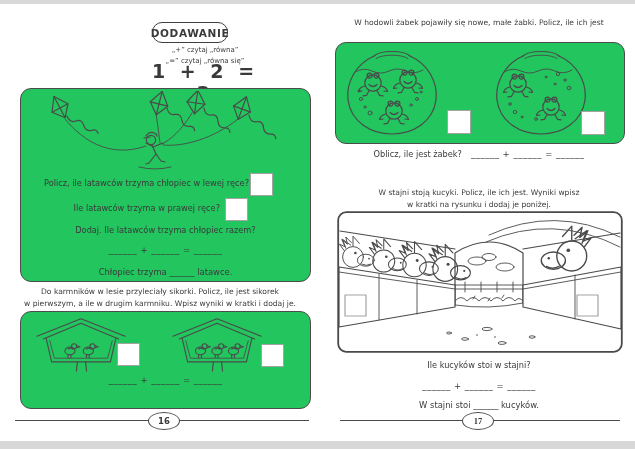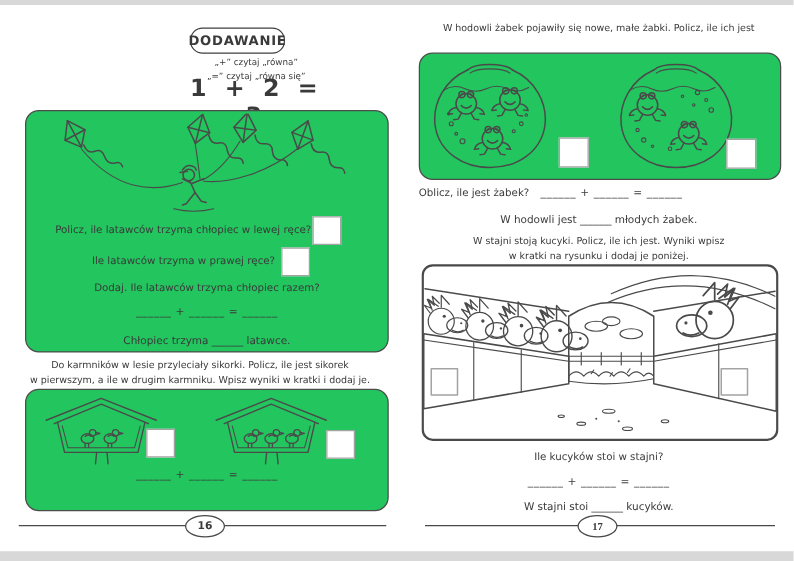--- a/index.html
+++ b/index.html
@@ -28,21 +28,21 @@
   .q{font-size:8.2px;}
   .instr{font-size:7.6px;line-height:1.55;}
   .eqline{font-size:8.5px;letter-spacing:.5px;}
   .ansline{font-size:8.4px;}
   .footer-line{height:1.4px;background:#4a4a4a;}
   .page-oval{
     width:30px;height:16px;border:1.3px solid #4a4a4a;border-radius:50%;
     background:#fff;display:flex;align-items:center;justify-content:center;
     font-size:8.5px;font-weight:bold;
   }
-  .compute-row{display:flex;gap:9px;align-items:baseline;}
+  .compute-row{display:flex;justify-content:center;gap:9px;align-items:baseline;}
   svg.art *{stroke:#4a4a4a;fill:none;stroke-width:1.2;stroke-linecap:round;stroke-linejoin:round;}
   svg.art .fill{fill:#4a4a4a;stroke:none;}
   svg.art .wfill{fill:#ffffff;stroke:#4a4a4a;}
   svg.art .lite{stroke:#a3a3a3;}
   svg.art .thin{stroke-width:.9;}
 </style>
 </head>
 <body>
 
 <div class="abs scan-strip" style="left:0;top:0;width:635px;height:4px;"></div>
@@ -214,21 +214,20 @@
       <circle class="thin" cx="34" cy="70" r="1"></circle>
       <circle class="thin" cx="48" cy="72" r="1.4"></circle>
     </svg>
     <div class="abs sq" style="left:245px;top:68px;width:22px;height:22px;"></div>
   </div>
 
   <div class="abs compute-row" style="left:17px;top:149px;width:288px;">
     <span class="q">Oblicz, ile jest żabek?</span>
     <span class="eqline">______ + ______ = ______</span>
   </div>
-  <div class="abs ctr ansline" style="left:17px;top:170px;width:288px;">W hodowli jest ______ młodych żabek.</div>
 
   <div class="abs ctr instr" style="left:22px;top:187px;width:278px;">
     <div class="nowrap">W stajni stoją kucyki. Policz, ile ich jest. Wyniki wpisz</div>
     <div class="nowrap">w kratki na rysunku i dodaj je poniżej.</div>
   </div>
 
   <svg class="art abs" style="left:19px;top:211px;" width="286" height="142" viewBox="0 0 286 142">
     <defs>
       <g id="pony">
         <circle cx="15" cy="20" r="13"></circle>

